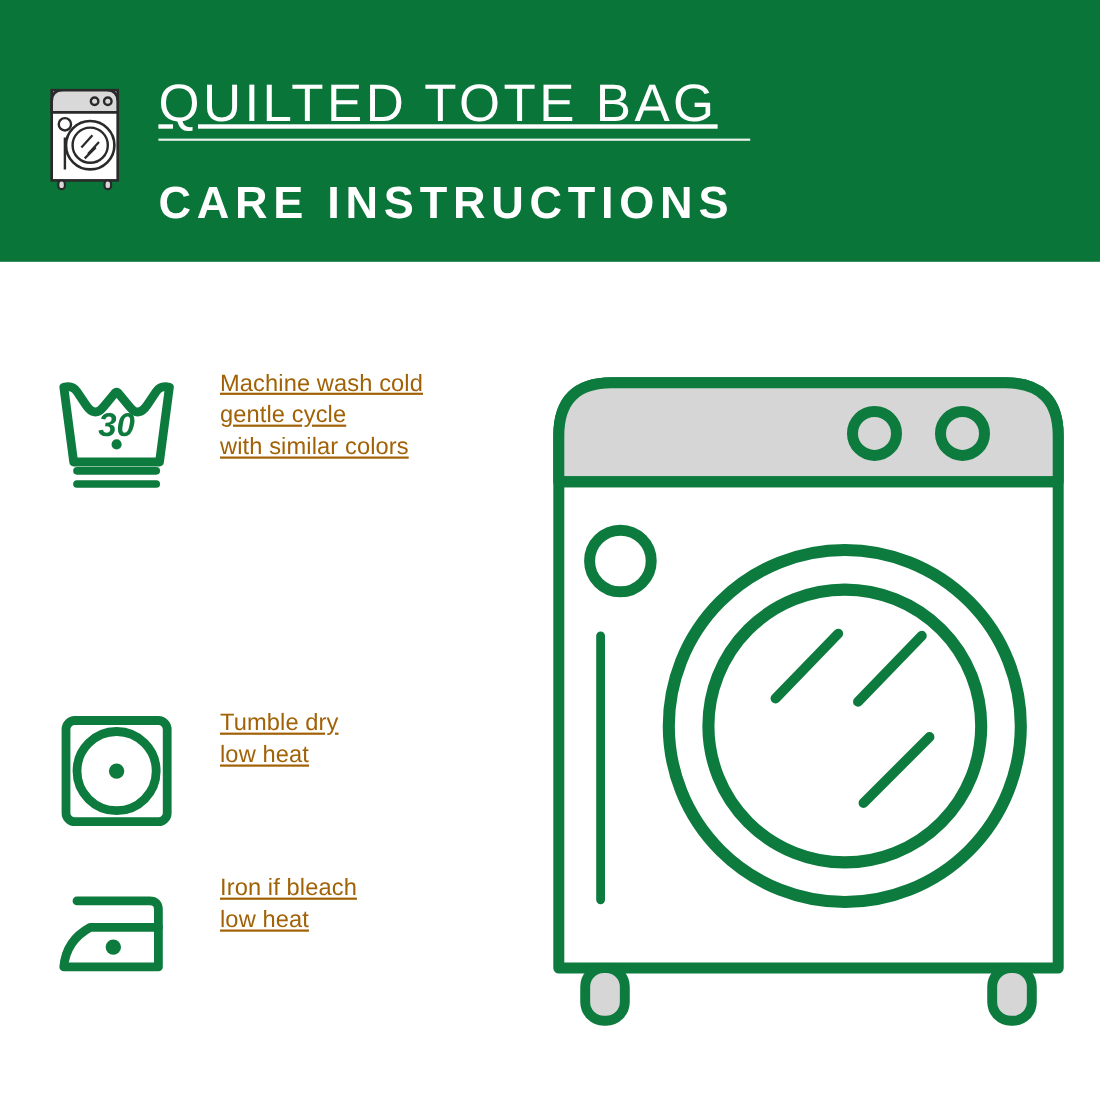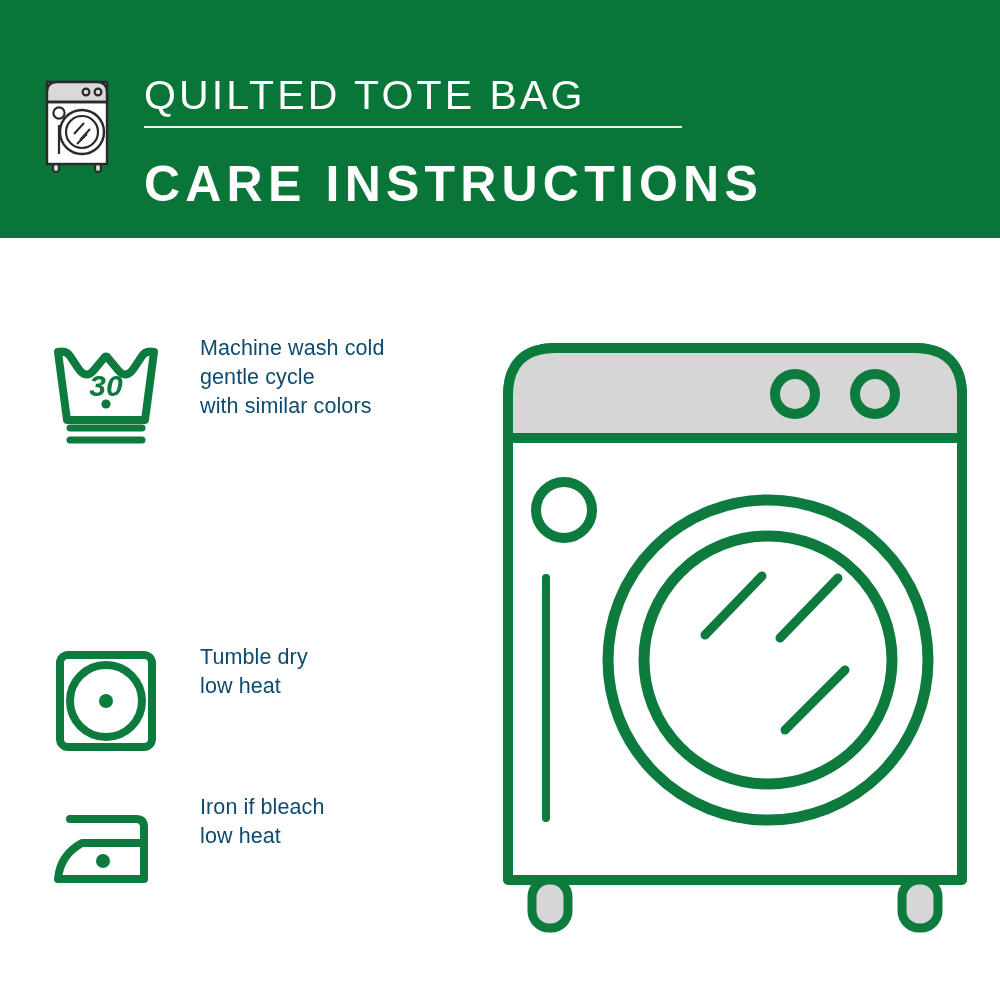--- a/index.html
+++ b/index.html
@@ -33,35 +33,36 @@
     height: 108px;
   }
   .header-titles {
     position: absolute;
     left: 144px;
     top: 70px;
     width: 700px;
   }
   .title-main {
     color: #ffffff;
-    font-size: 41px;
+    font-size: 48px;
     font-weight: 300;
     letter-spacing: 3.1px;
     line-height: 50px;
     white-space: nowrap;
+    text-decoration: underline;
   }
   .title-rule {
     width: 538px;
     height: 1.5px;
     background: #e9f2ec;
     margin: 6px 0 7px 0;
   }
   .title-sub {
     color: #ffffff;
-    font-size: 50px;
+    font-size: 41px;
     font-weight: 700;
     letter-spacing: 5.2px;
     line-height: 48px;
     white-space: nowrap;
     margin-top: 32px;
   }
 
   
   .care-list {
     position: absolute;
@@ -82,25 +83,26 @@
     top: 0;
     width: 116px;
     height: 116px;
     font-style: italic;
   }
   .care-row .txt {
     position: absolute;
     left: 200px;
     top: 0;
     width: 280px;
-    color: #0c4a6e;
+    color: #a16207;
     font-size: 21.5px;
     font-weight: 400;
     line-height: 29px;
     letter-spacing: 0.1px;
+    text-decoration: underline;
   }
   .care-row .txt div { white-space: nowrap; }
 
   
   .washer {
     position: absolute;
     left: 490px;
     top: 320px;
     width: 490px;
     height: 620px;

